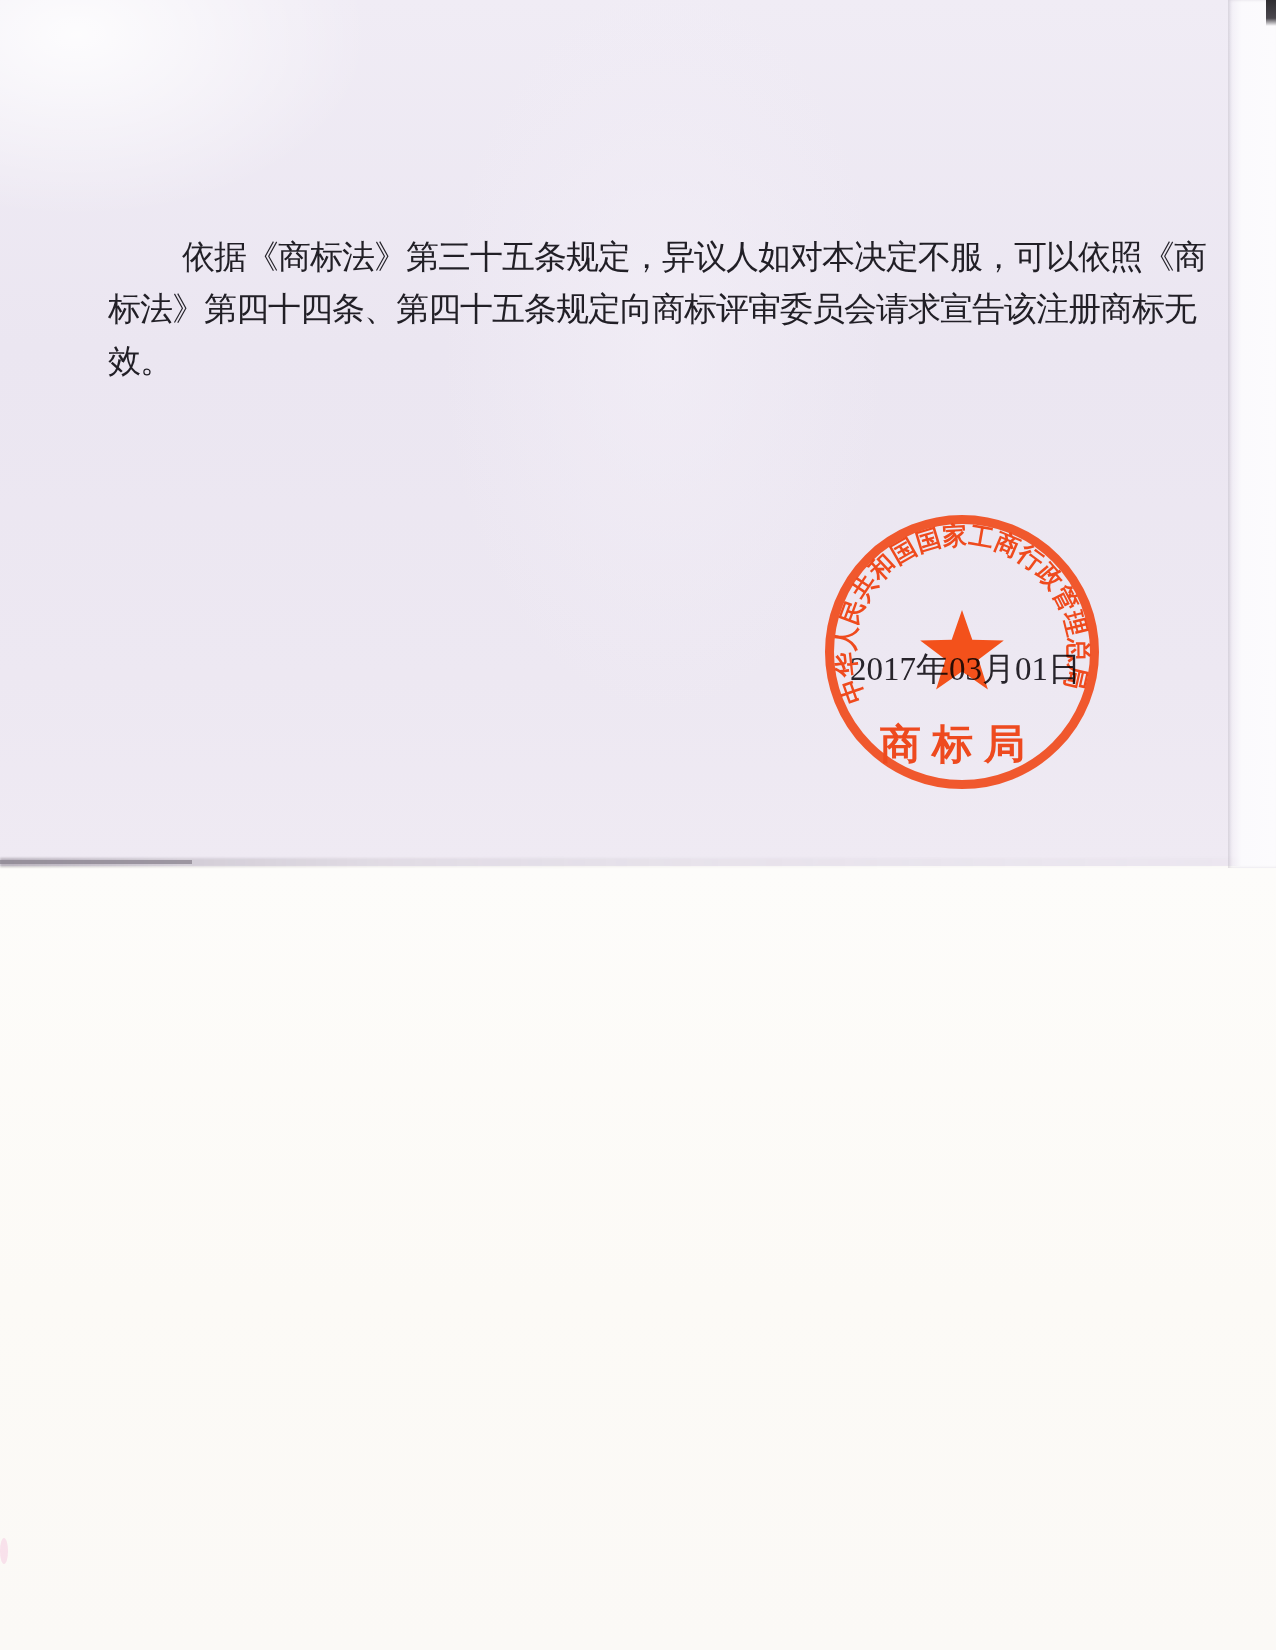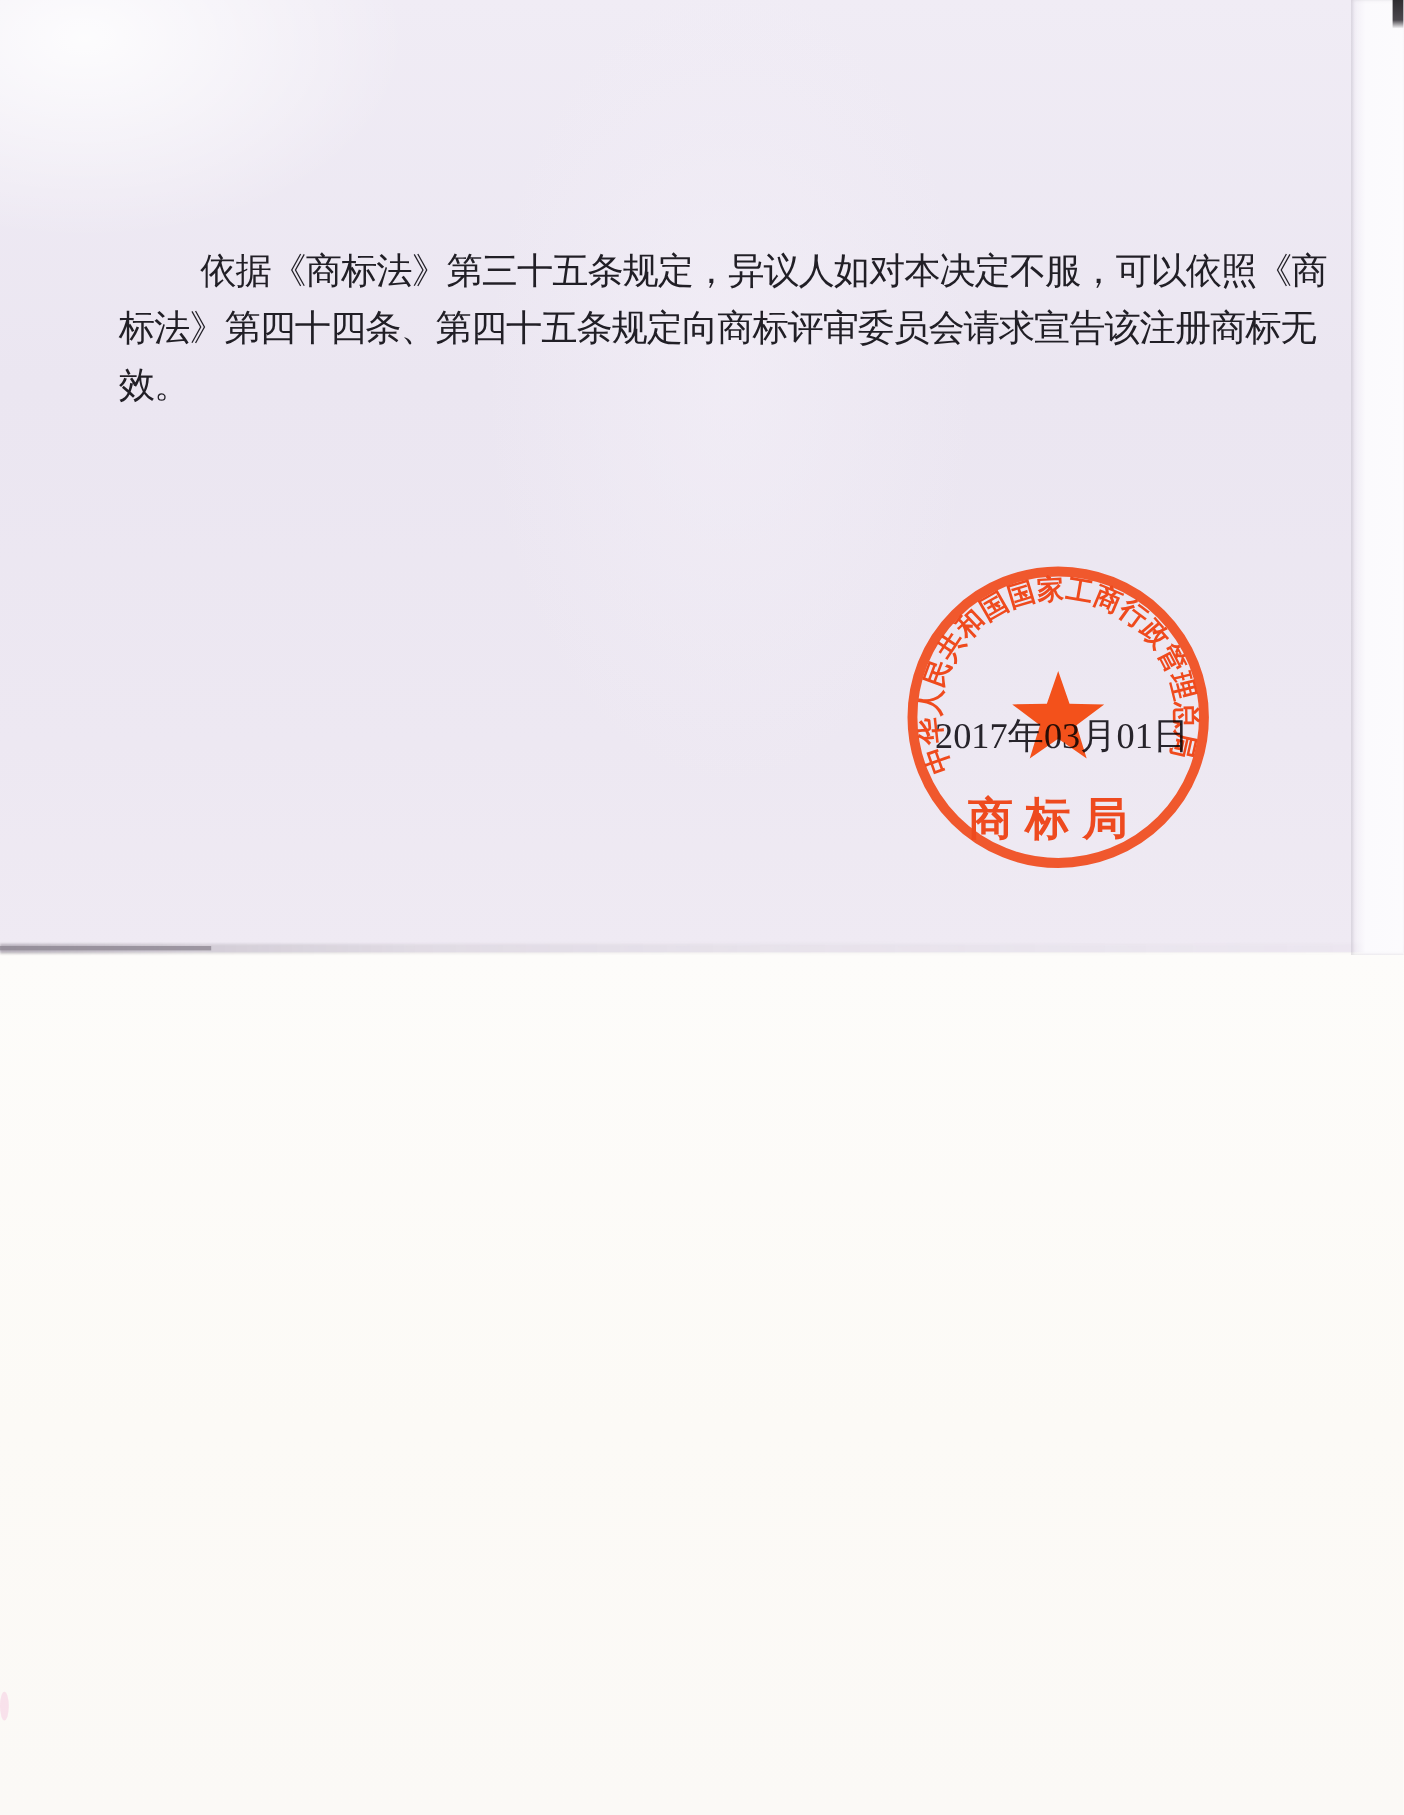--- a/index.html
+++ b/index.html
@@ -45,21 +45,21 @@
     background:linear-gradient(180deg,#2f2d31 0%,#4a474d 70%,rgba(74,71,77,0) 100%);
   }
   
   .doc-text{
     position:absolute;left:108px;top:205px;width:1040px;
     color:#211f26;font-size:33px;line-height:52px;letter-spacing:-1px;
     white-space:nowrap;
   }
   .doc-line{height:52px;}
   .doc-line.indent{padding-left:74px;}
-  .para2{margin-top:16px;}
+  .para2{margin-top:26px;}
   
   .seal-wrap{position:absolute;left:812px;top:502px;width:300px;height:300px;}
   .seal-svg{display:block;}
   .seal-date{
     position:absolute;left:850px;top:647px;width:220px;
     color:#2a272d;font-size:33px;letter-spacing:0;white-space:nowrap;
     mix-blend-mode:multiply;
     font-family:Liberation Serif, serif;
   }
   

